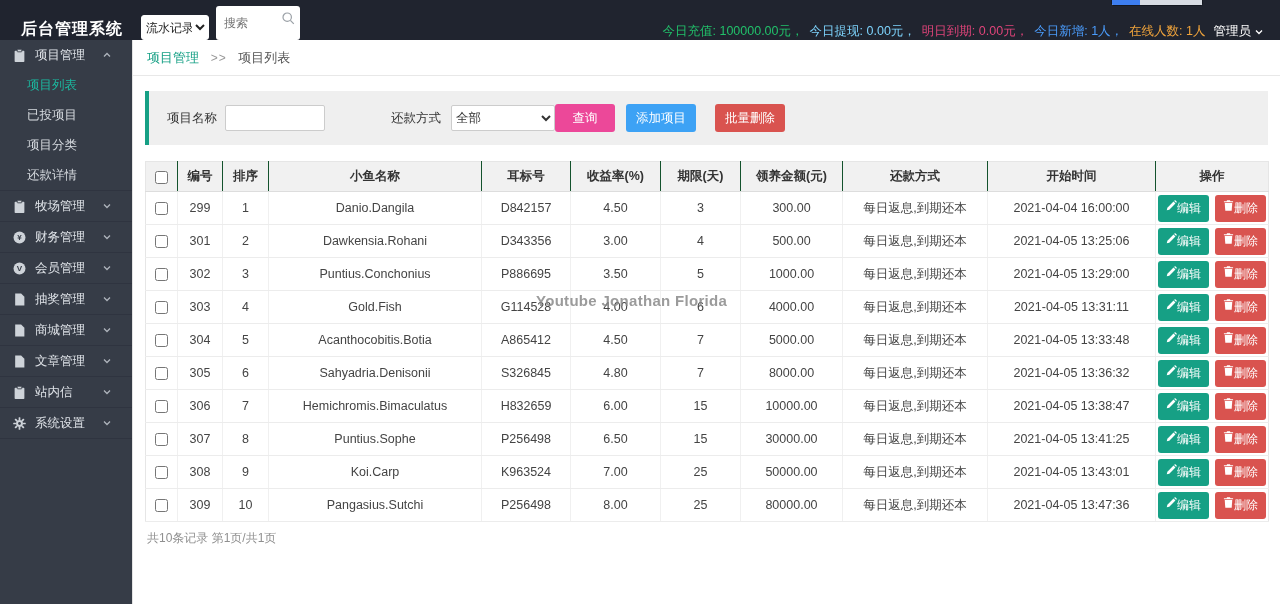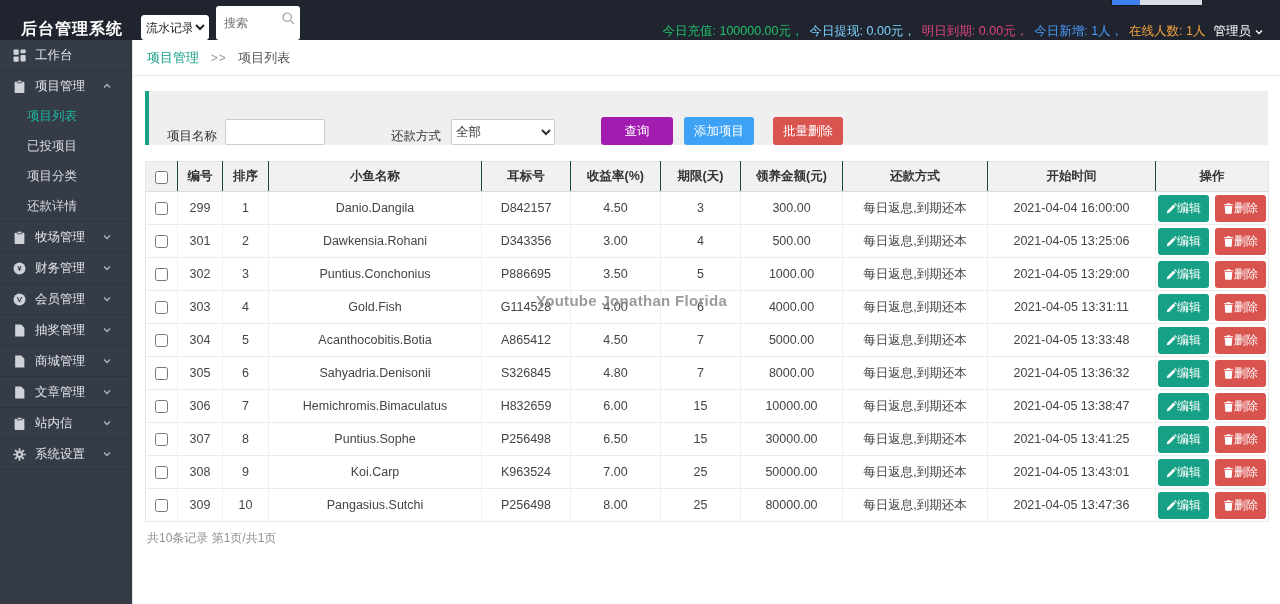--- a/index.html
+++ b/index.html
@@ -31,36 +31,36 @@
   .side-item .chev{width:10px;height:10px;color:#aeb4bc;flex:0 0 auto}
   .side-sub{height:30px;line-height:30px;padding-left:27px;color:#d7dbe0;cursor:pointer}
   .side-sub.active{color:#1cb9a0}
 
   
   .content{position:absolute;left:133px;top:40px;right:0;bottom:0;background:#fff;overflow:hidden}
   .breadcrumb{height:36px;line-height:36px;padding-left:14px;border-bottom:1px solid #e8e8e8;font-size:13px;color:#555}
   .bc-parent{color:#16a085;cursor:pointer}
   .bc-sep{color:#999;margin:0 8px;font-size:12px;letter-spacing:1px}
 
-  .filter{margin:15px 12px 16px;background:#efefef;border-left:4px solid #16a085;height:54px;display:flex;align-items:flex-end;padding-left:18px;font-size:12.5px;color:#333}
+  .filter{margin:15px 12px 16px;background:#efefef;border-left:4px solid #16a085;height:54px;display:flex;align-items:center;padding-left:18px;font-size:12.5px;color:#333}
   .filter input[type=text]{width:100px;height:26px;border:1px solid #ccc;border-radius:2px;margin-left:8px;padding:0 6px;background:#fff}
   .lbl-repay{margin-left:66px}
   .filter select{width:104px;height:26px;border:1px solid #ccc;border-radius:2px;margin-left:10px;background:#fff;font-size:12.5px;color:#333}
   .fbtn{height:28px;border:none;border-radius:3px;color:#fff;font-size:12.5px;cursor:pointer;padding:0 10px}
-  .btn-query{margin-left:46px;background:#a21caf;width:72px}
+  .btn-query{background:#ec4899;width:60px}
   .btn-add{margin-left:11px;background:#3da2f5}
   .btn-batch{margin-left:19px;background:#d9534f}
 
   table{width:1123px;margin:0 12px;border-collapse:collapse;table-layout:fixed;font-size:12.5px;color:#444;border:1px solid #e6e6e6}
   th{background:#f1f1f1;height:30px;font-weight:bold;color:#333;border-right:1px solid #14532d;border-bottom:1px solid #ddd;text-align:center}
   td{height:33px;text-align:center;border-right:1px solid #f0f0f0;border-bottom:1px solid #ececec;overflow:hidden;white-space:nowrap}
   th:last-child,td:last-child{border-right:none}
   input[type=checkbox]{width:13px;height:13px;vertical-align:middle;cursor:pointer}
 
-  .btn{display:inline-flex;align-items:center;border:none;border-radius:3px;color:#fff;font-size:12px;padding:5px 8px;cursor:pointer}
+  .btn{display:inline-flex;align-items:flex-start;border:none;border-radius:3px;color:#fff;font-size:12px;padding:5px 8px;cursor:pointer}
   .btn-edit{background:#16a085;margin-right:6px}
   .btn-del{background:#d9534f}
   .mi-btn{width:11px;height:11px}
 
   .summary{margin:8px 14px;text-align:left;font-size:12px;color:#8f8f8f}
 
   .watermark{position:absolute;left:536px;top:292px;font-size:15px;font-weight:bold;color:#8a8a8a;opacity:.85;letter-spacing:.3px;pointer-events:none;z-index:9}
 </style>
 </head>
 <body>
@@ -93,33 +93,20 @@
           <polyline points="2,3.5 5,6.5 8,3.5"></polyline>
         </svg>
       </span>
   </div>
 </header>
 <div class="mini-progress">
     <div class="fill"></div>
   </div>
 
 <aside class="sidebar" id="sidebar">
-    <div class="side-block">
-      <div class="side-item">
-        <span class="mi ">
-          <svg viewBox="0 0 12 12" fill="currentColor">
-            <rect x="0.5" y="0.5" width="4.8" height="4.8" rx="0.8"></rect>
-            <rect x="6.9" y="0.5" width="4.8" height="3.4" rx="0.8"></rect>
-            <rect x="0.5" y="6.9" width="4.8" height="4.8" rx="0.8"></rect>
-            <rect x="6.9" y="5.5" width="4.8" height="6" rx="0.8"></rect>
-          </svg>
-        </span>
-        <span class="side-label">工作台</span>
-      </div>
-    </div>
     <div class="side-block">
       <div class="side-item">
         <span class="mi ">
           <svg viewBox="0 0 12 12">
             <path fill="currentColor" d="M2.2 1.6h7.6a.7.7 0 0 1 .7.7v9a.7.7 0 0 1-.7.7H2.2a.7.7 0 0 1-.7-.7v-9a.7.7 0 0 1 .7-.7z"></path>
             <rect x="3.9" y="0.2" width="4.2" height="2.4" rx="0.5" fill="currentColor" stroke="#363c47" stroke-width="0.8"></rect>
           </svg>
         </span>
         <span class="side-label">项目管理</span>
         <span class="mi chev">

